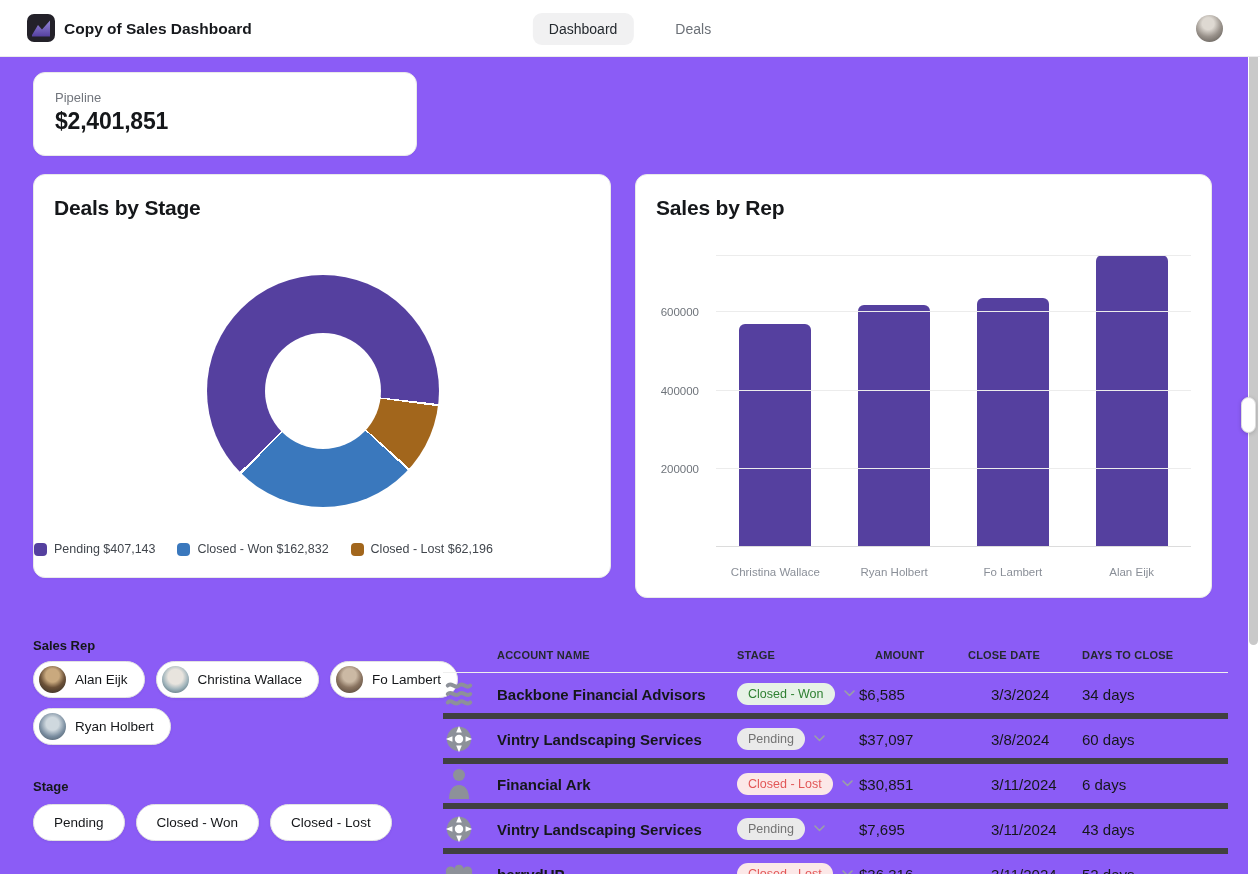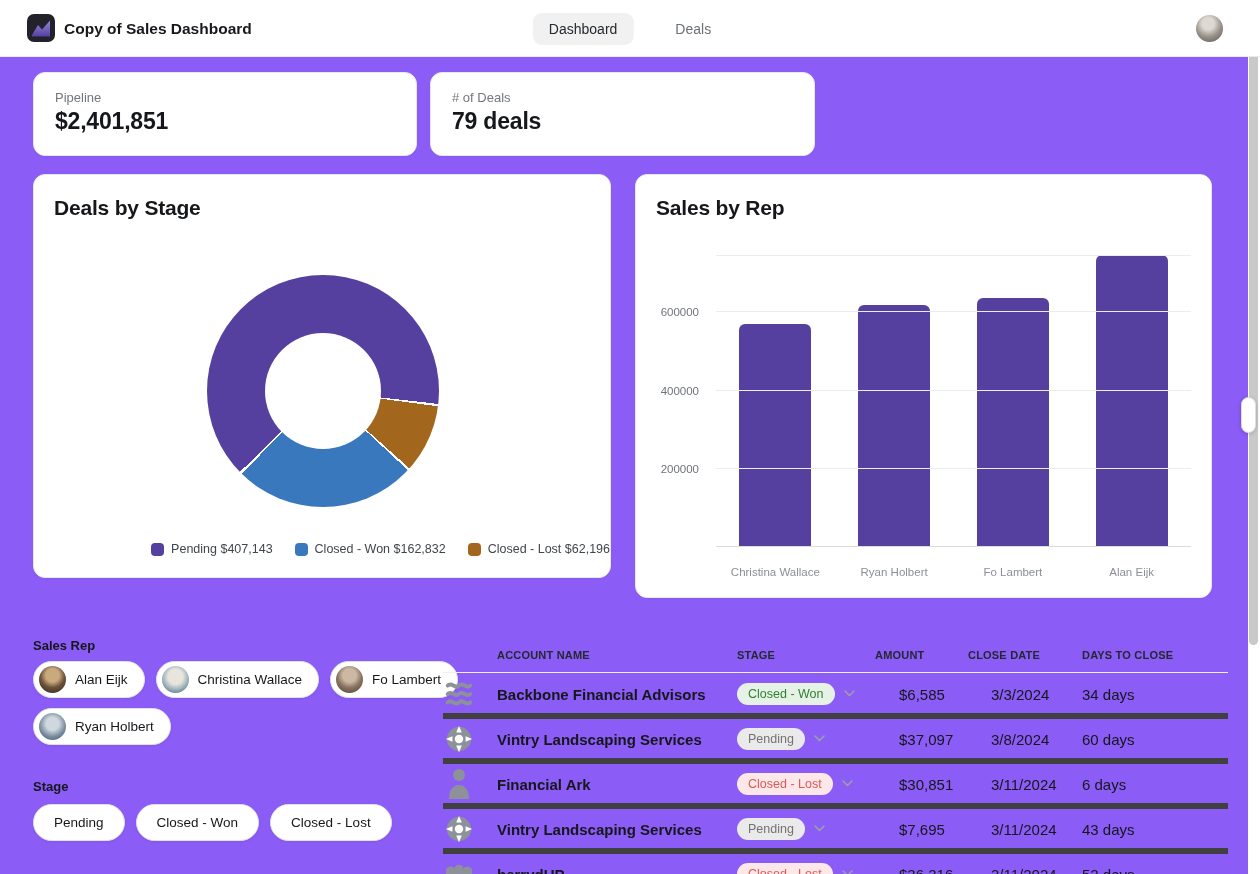--- a/index.html
+++ b/index.html
@@ -25,21 +25,21 @@
   .stat-label { margin:17px 0 3px 21px; font-size:13px; color:#72767d; }
   .stat-value { margin-left:21px; font-size:23px; font-weight:700; color:#15171a; letter-spacing:-0.2px; }
 
   .donut-card { left:33px; top:174px; width:578px; height:404px; }
   .bar-card   { left:635px; top:174px; width:577px; height:424px; }
   .card-title { position:absolute; left:20px; top:21px; font-size:21px; font-weight:700; color:#15171a; letter-spacing:-0.2px; }
 
   
   .donut { position:absolute; left:173px; top:100px; width:232px; height:232px; border-radius:50%; }
   .donut::after { content:""; position:absolute; inset:58px; background:#fff; border-radius:50%; }
-  .legend { position:absolute; left:0; right:0; top:367px; display:flex; justify-content:flex-end; gap:22px; }
+  .legend { position:absolute; left:0; right:0; top:367px; display:flex; justify-content:flex-start; gap:22px; }
   .legend-item { display:flex; align-items:center; gap:7px; font-size:12.5px; color:#41464d; white-space:nowrap; }
   .legend-dot { width:13px; height:13px; border-radius:4px; flex:none; }
 
   
   .plot { position:absolute; left:80px; top:81px; width:475px; height:291px; border-bottom:1px solid #dcdcdc; }
   .gridline { position:absolute; left:0; right:0; height:1px; background:#ececec; }
   .bars { position:absolute; inset:0; display:flex; align-items:flex-end; }
   .bar-slot { flex:1; display:flex; align-items:flex-end; justify-content:center; height:100%; }
   .bar { width:72px; border-radius:6px 6px 0 0; }
   .ytick { position:absolute; width:62px; text-align:right; font-size:11.5px; color:#6f747b; transform:translateY(-50%); }
@@ -70,21 +70,21 @@
   .trow { position:relative; height:45px; border-bottom:6px solid #404040; }
   .cell { position:absolute; top:50%; transform:translateY(-50%); font-size:15px; color:#15171a; white-space:nowrap; }
   .tlogo { left:0; width:32px; height:32px; display:flex; align-items:center; justify-content:center; }
   .c-account { left:54px; font-weight:700; }
   .c-stage { left:294px; }
   .stage-select { display:flex; align-items:center; gap:9px; background:none; border:none; padding:0; cursor:pointer; font-family:inherit; }
   .badge { font-size:12.5px; padding:4px 11px; border-radius:999px; white-space:nowrap; }
   .badge-won { background:#e7f2e7; color:#2f8132; }
   .badge-pending { background:#eaeaea; color:#737373; }
   .badge-lost { background:#fce8e8; color:#e25757; }
-  .c-amount { left:456px;text-align:right; }
+  .c-amount { left:416px;text-align:right; }
   .c-date { left:525px;margin-left:23px; }
   .c-days { left:639px; }
 
   
   .sb-track { position:absolute; right:0; top:57px; bottom:0; width:12px; background:#fff; }
   .sb-thumb { position:absolute; right:2px; top:45px; width:9px; height:600px; background:#c9c9c9; border-radius:5px; cursor:pointer; }
   .sb-handle { position:absolute; right:4px; top:397px; width:15px; height:36px; background:#fff; border:1px solid #dedede; border-radius:8px; box-shadow:0 1px 4px rgba(0,0,0,0.18); cursor:pointer; }
 </style>
 </head>
 <body>
@@ -108,24 +108,20 @@
     <div class="tabs">
       <button class="tab active">Dashboard</button>
       <button class="tab">Deals</button>
     </div>
     <div class="user-avatar"></div>
   </div>
 
   <div class="card stat1">
     <div class="stat-label">Pipeline</div>
     <div class="stat-value">$2,401,851</div>
-  </div>
-  <div class="card stat2">
-    <div class="stat-label"># of Deals</div>
-    <div class="stat-value">79 deals</div>
   </div>
 
   <div class="card donut-card">
     <div class="card-title">Deals by Stage</div>
     <div class="donut" id="donut" style="background: conic-gradient(from 97deg, rgb(255, 255, 255) 0deg, rgb(255, 255, 255) 0.6deg, rgb(162, 102, 28) 0.6deg, rgb(162, 102, 28) 34.8185deg, rgb(255, 255, 255) 34.8185deg, rgb(255, 255, 255) 35.4185deg, rgb(255, 255, 255) 35.4185deg, rgb(255, 255, 255) 36.0185deg, rgb(58, 120, 189) 36.0185deg, rgb(58, 120, 189) 127.546deg, rgb(255, 255, 255) 127.546deg, rgb(255, 255, 255) 128.146deg, rgb(255, 255, 255) 128.146deg, rgb(255, 255, 255) 128.746deg, rgb(85, 64, 159) 128.746deg, rgb(85, 64, 159) 359.4deg, rgb(255, 255, 255) 359.4deg, rgb(255, 255, 255) 360deg);"></div>
     <div class="legend" id="donut-legend">
         <div class="legend-item">
           <span class="legend-dot" style="background: rgb(85, 64, 159);"></span>
           <span>Pending $407,143</span>
         </div>

